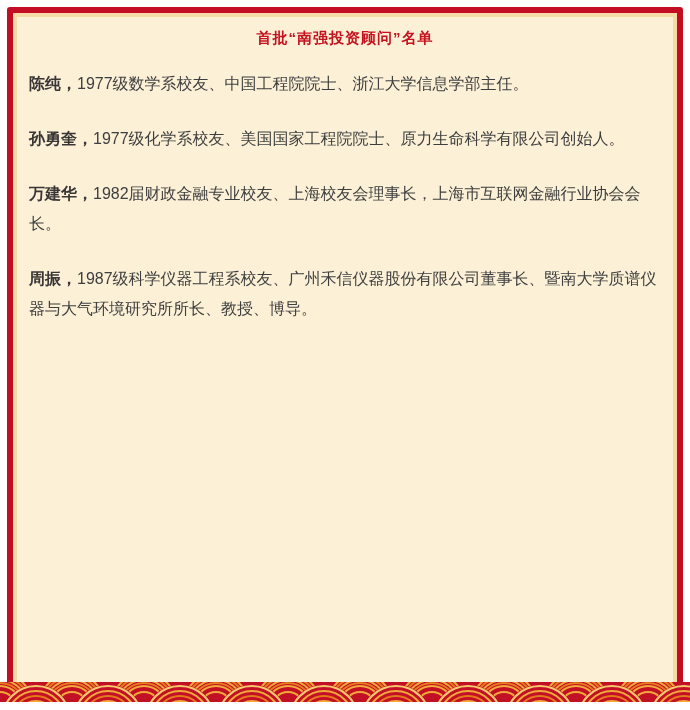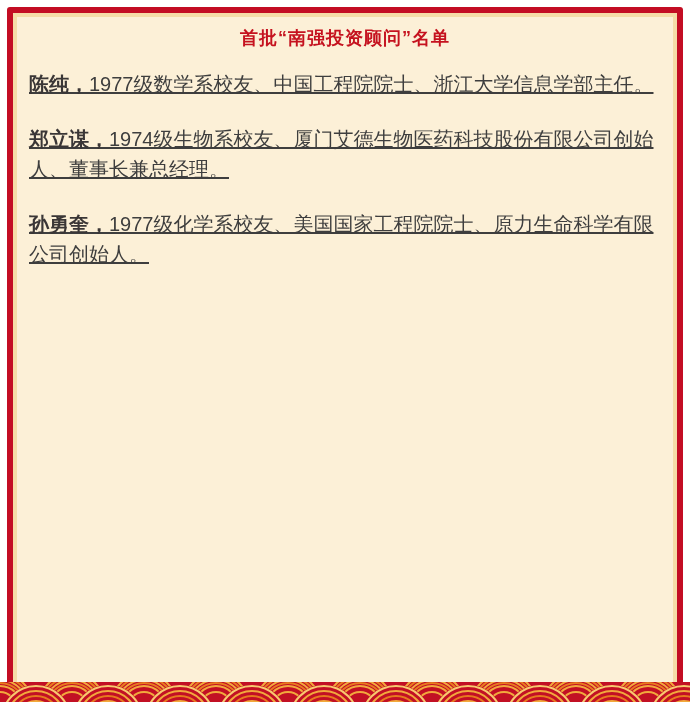--- a/index.html
+++ b/index.html
@@ -13,46 +13,47 @@
     background:#c30d23;border-radius:3px;
   }
   .panel{
     position:absolute;left:13px;top:13px;right:13px;bottom:20px;
     background:#fcf0d7;border:4px solid #f5dca7;
     box-sizing:border-box;
     padding:2px 12px 0 12px;
   }
   .title{
     margin:6px 0 18px 0;
-    font-size:18px;line-height:26px;font-weight:700;
+    font-size:15px;line-height:26px;font-weight:700;
     color:#c5121f;text-align:center;letter-spacing:1px;
   }
   .entry{
     margin:0 0 25px 0;
-    font-size:20px;line-height:30px;
-    color:#3e3e3e;text-align:left;text-decoration:underline;
+    font-size:16px;line-height:30px;
+    color:#3e3e3e;text-align:left;
   }
   .entry strong{font-weight:700;color:#3a3636;}
   .waves{
     position:absolute;left:0;top:682px;width:690px;height:20px;
     line-height:0;font-size:0;
   }
 </style>
 </head>
 <body>
 
 <div class="frame"></div>
 
 <div class="panel">
   <h1 class="title">首批“南强投资顾问”名单</h1>
 
   <div>
       <p class="entry"><strong>陈纯，</strong><span>1977级数学系校友、中国工程院院士、浙江大学信息学部主任。</span></p>
-      <p class="entry"><strong>郑立谋，</strong><span>1974级生物系校友、厦门艾德生物医药科技股份有限公司创始人、董事长兼总经理。</span></p>
       <p class="entry"><strong>孙勇奎，</strong><span>1977级化学系校友、美国国家工程院院士、原力生命科学有限公司创始人。</span></p>
+      <p class="entry"><strong>万建华，</strong><span>1982届财政金融专业校友、上海校友会理事长，上海市互联网金融行业协会会长。</span></p>
+      <p class="entry"><strong>周振，</strong><span>1987级科学仪器工程系校友、广州禾信仪器股份有限公司董事长、暨南大学质谱仪器与大气环境研究所所长、教授、博导。</span></p>
     </div>
 </div>
 
 <div class="waves">
   <svg width="690" height="20" xmlns="http://www.w3.org/2000/svg">
     <defs>
       <pattern id="sgw" width="72" height="20" patternUnits="userSpaceOnUse">
         <rect width="72" height="20" fill="#c21024"></rect>
 
         <g fill="none" stroke="#f2a93c" stroke-width="2">

